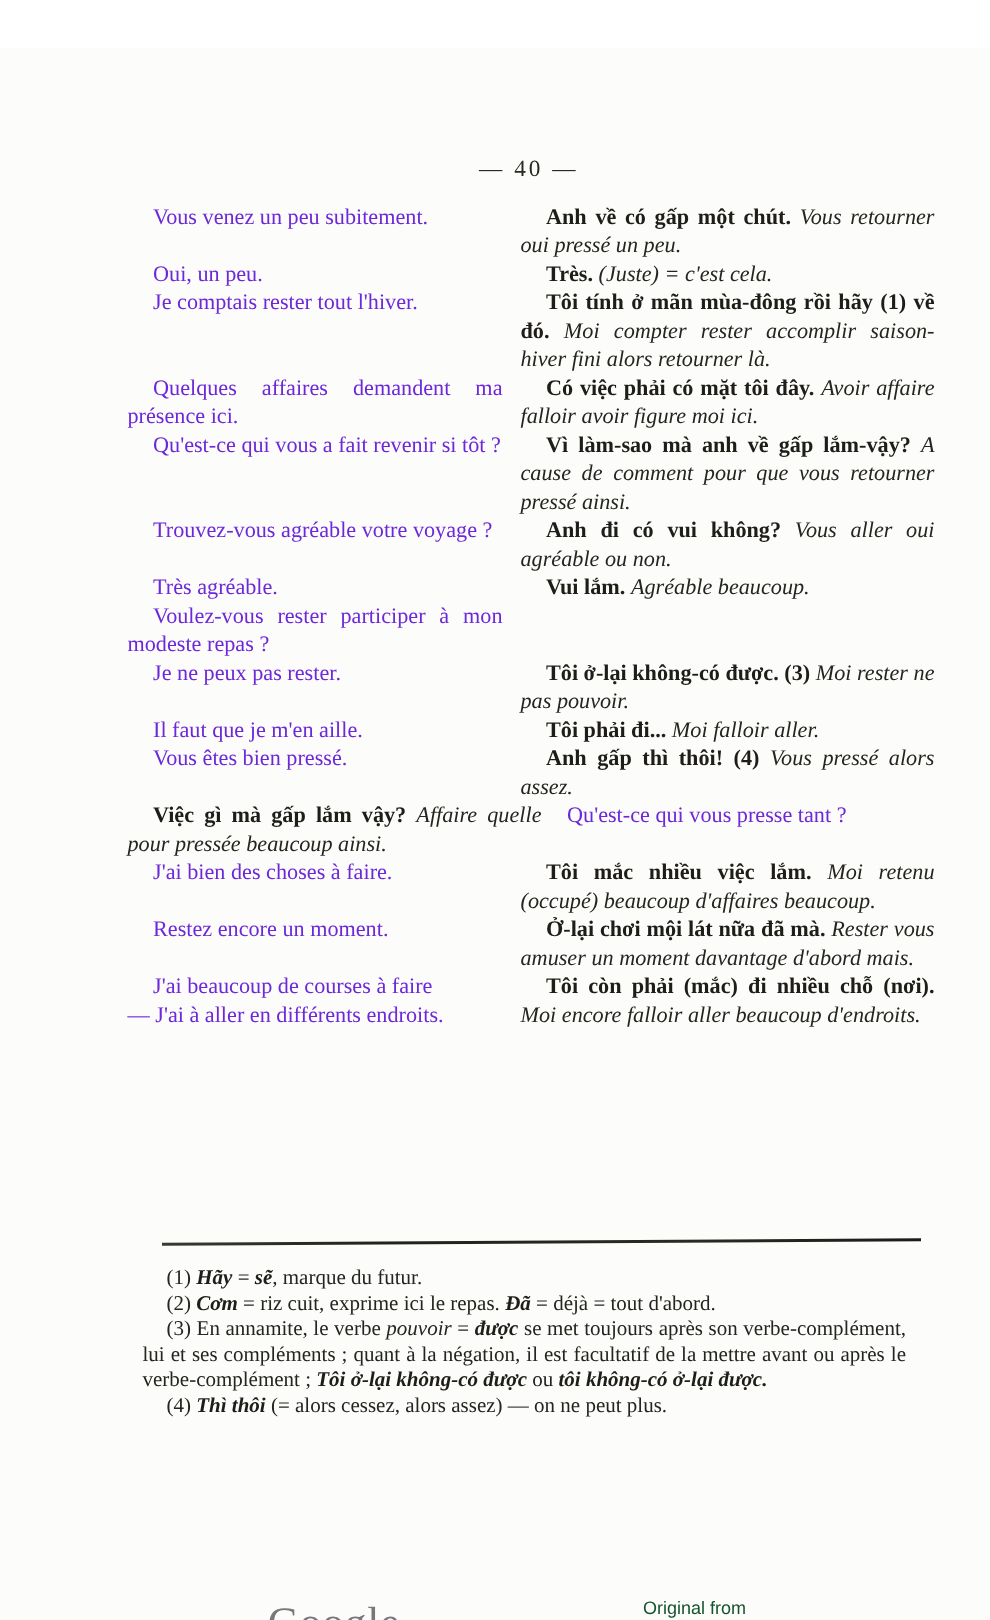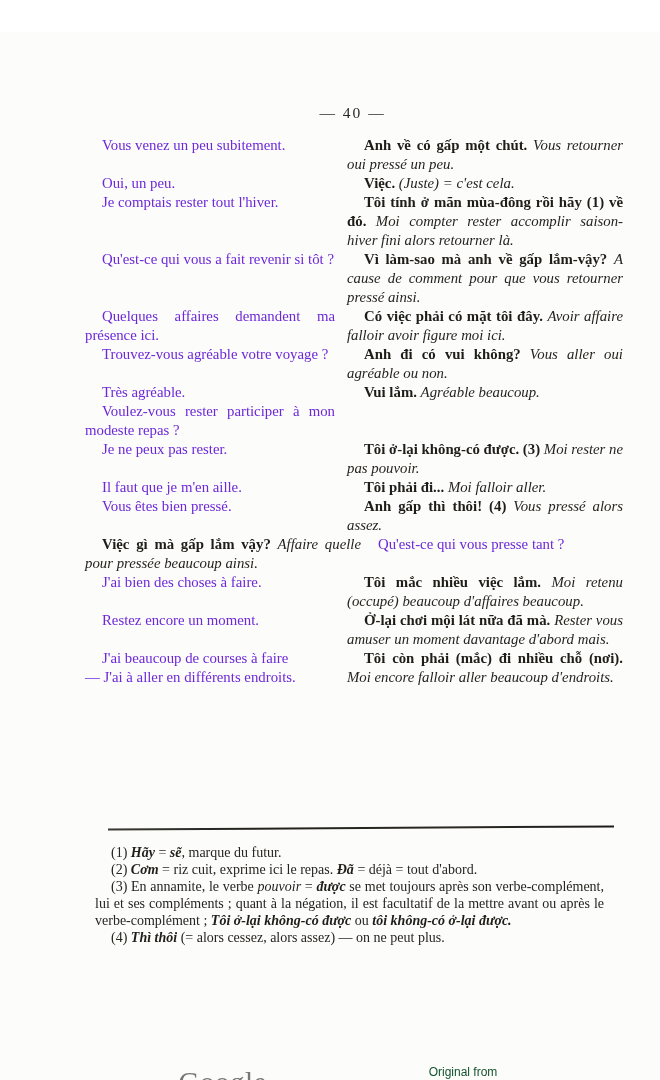--- a/index.html
+++ b/index.html
@@ -112,36 +112,36 @@
   <div class="page-number">— 40 —</div>
 
   <div class="content" id="rows">
   <div class="row">
     <p class="cell left">Vous venez un peu subitement.</p>
     <p class="cell right"><span class="seg-b">Anh về có gấp một chút. </span><span class="seg-i">Vous retourner oui pressé un peu.</span></p>
   </div>
 
   <div class="row">
     <p class="cell left">Oui, un peu.</p>
-    <p class="cell right"><span class="seg-b">Việc. </span><span class="seg-i">(Juste) = c'est cela.</span></p>
+    <p class="cell right"><span class="seg-b">Très. </span><span class="seg-i">(Juste) = c'est cela.</span></p>
   </div>
 
   <div class="row">
     <p class="cell left">Je comptais rester tout l'hiver.</p>
     <p class="cell right"><span class="seg-b">Tôi tính ở mãn mùa-đông rồi hãy (1) về đó. </span><span class="seg-i">Moi compter rester accomplir saison-hiver fini alors retourner là.</span></p>
   </div>
 
   <div class="row">
+    <p class="cell left">Quelques affaires demandent ma présence ici.</p>
+    <p class="cell right"><span class="seg-b">Có việc phải có mặt tôi đây. </span><span class="seg-i">Avoir affaire falloir avoir figure moi ici.</span></p>
+  </div>
+
+  <div class="row">
     <p class="cell left">Qu'est-ce qui vous a fait revenir si tôt ?</p>
     <p class="cell right"><span class="seg-b">Vì làm-sao mà anh về gấp lắm-vậy? </span><span class="seg-i">A cause de comment pour que vous retourner pressé ainsi.</span></p>
-  </div>
-
-  <div class="row">
-    <p class="cell left">Quelques affaires demandent ma présence ici.</p>
-    <p class="cell right"><span class="seg-b">Có việc phải có mặt tôi đây. </span><span class="seg-i">Avoir affaire falloir avoir figure moi ici.</span></p>
   </div>
 
   <div class="row">
     <p class="cell left">Trouvez-vous agréable votre voyage ?</p>
     <p class="cell right"><span class="seg-b">Anh đi có vui không? </span><span class="seg-i">Vous aller oui agréable ou non.</span></p>
   </div>
 
   <div class="row">
     <p class="cell left">Très agréable.</p>
     <p class="cell right"><span class="seg-b">Vui lắm. </span><span class="seg-i">Agréable beaucoup.</span></p>

